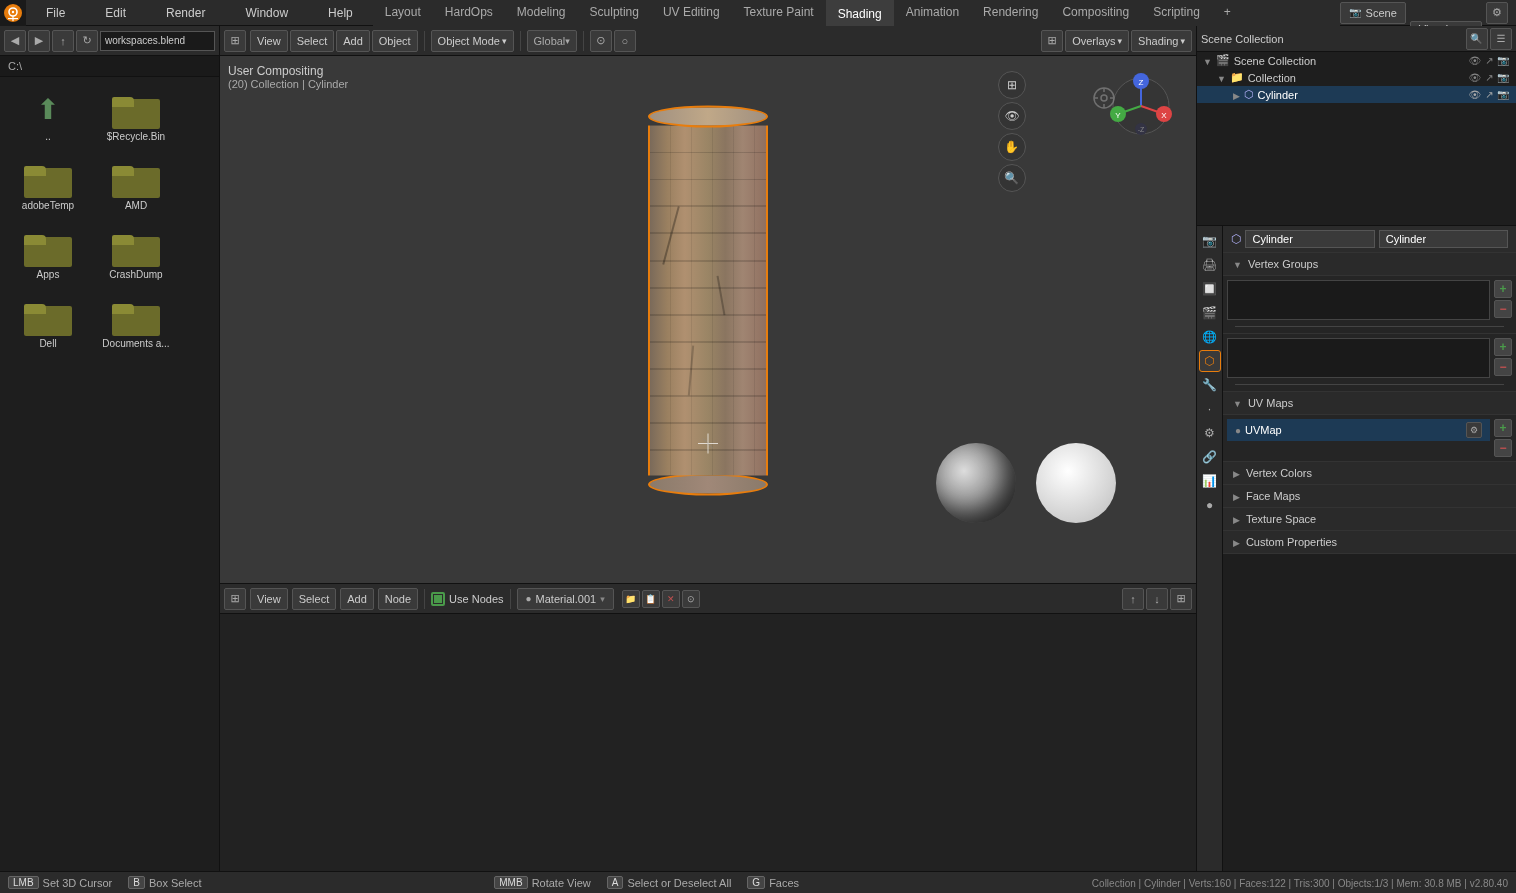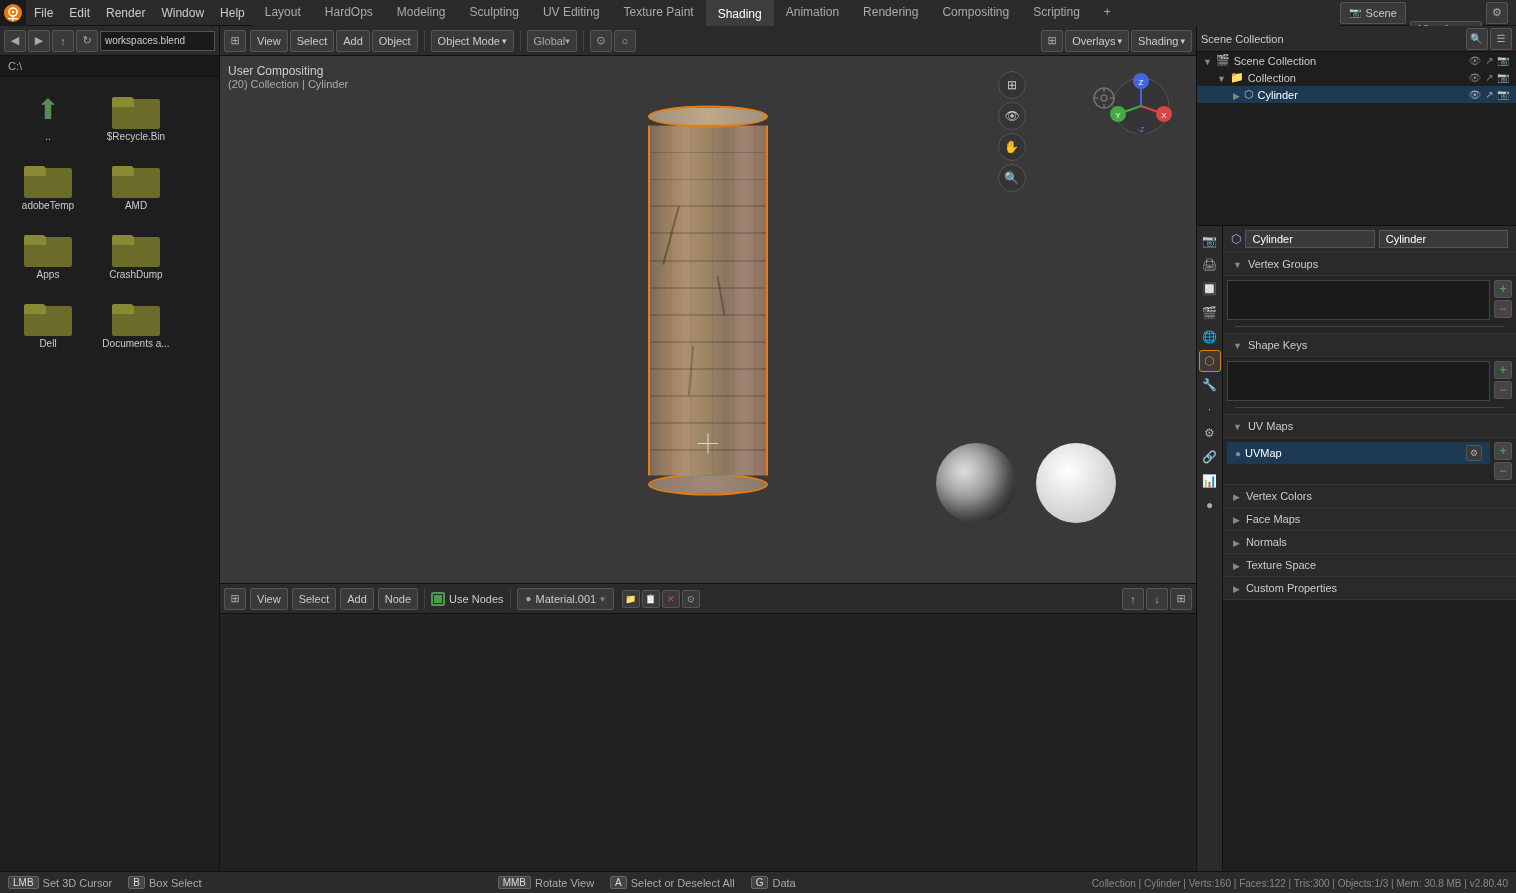--- a/index.html
+++ b/index.html
@@ -1,17 +1,17 @@
 <!DOCTYPE html>
 <html><head>
   <meta charset="utf-8">
   <style>
     * { box-sizing: border-box; margin: 0; padding: 0; }
     body { background: #1a1a1a; color: #ccc; font-family: 'Arial', sans-serif; font-size: 11px; overflow: hidden; width: 1516px; height: 893px; }
-    .menu-item { padding: 0 8px; height: 26px; line-height: 26px; cursor: pointer; color: #ccc; font-size: 12px; }
+    .menu-item { padding: 0 20px; height: 26px; line-height: 26px; cursor: pointer; color: #ccc; font-size: 12px; }
 
     
     #workspace-tabs {
       background: #2b2b2b;
       height: 28px;
       display: flex;
       align-items: center;
       border-bottom: 1px solid #111;
       flex: 1;
     }
@@ -730,24 +730,20 @@
                 <div class="small-btn minus-btn">−</div>
               </div>
             </div>
             <div class="section-expand-line">
               <div class="divider-line"></div>
             </div>
           </div>
         </div>
 
         <div class="props-section">
-          <div class="section-toggle props-section-collapsible">
-            <span class="arrow-down"></span>
-            <span>Shape Keys</span>
-          </div>
           <div class="section-content">
             <div style="display:flex; gap:4px;">
               <div class="props-list-box"></div>
               <div class="add-remove-btns">
                 <div class="small-btn add-btn">+</div>
                 <div class="small-btn minus-btn">−</div>
               </div>
             </div>
             <div class="section-expand-line">
               <div class="divider-line"></div>
@@ -780,24 +776,20 @@
         <div class="section-toggle props-section-collapsible">
           <span class="arrow-right"></span>
           <span>Vertex Colors</span>
         </div>
 
         <div class="section-toggle props-section-collapsible">
           <span class="arrow-right"></span>
           <span>Face Maps</span>
         </div>
 
-        <div class="section-toggle props-section-collapsible">
-          <span class="arrow-right"></span>
-          <span>Normals</span>
-        </div>
 
         <div class="section-toggle props-section-collapsible">
           <span class="arrow-right"></span>
           <span>Texture Space</span>
         </div>
 
 
         <div class="section-toggle props-section-collapsible">
           <span class="arrow-right"></span>
           <span>Custom Properties</span>
@@ -822,19 +814,19 @@
   <div class="status-item">
     <span class="status-key">MMB</span>
     <span>Rotate View</span>
   </div>
   <div class="status-item">
     <span class="status-key">A</span>
     <span>Select or Deselect All</span>
   </div>
   <div class="status-item">
     <span class="status-key">G</span>
-    <span>Data</span>
+    <span>Faces</span>
   </div>
   <div style="flex:1;"></div>
   <div>
     <span style="color:#888; font-size:10px;">Collection | Cylinder | Verts:160 | Faces:122 | Tris:300 | Objects:1/3 | Mem: 30.8 MB | v2.80.40</span>
   </div>
 </div>
 
 </body></html>

